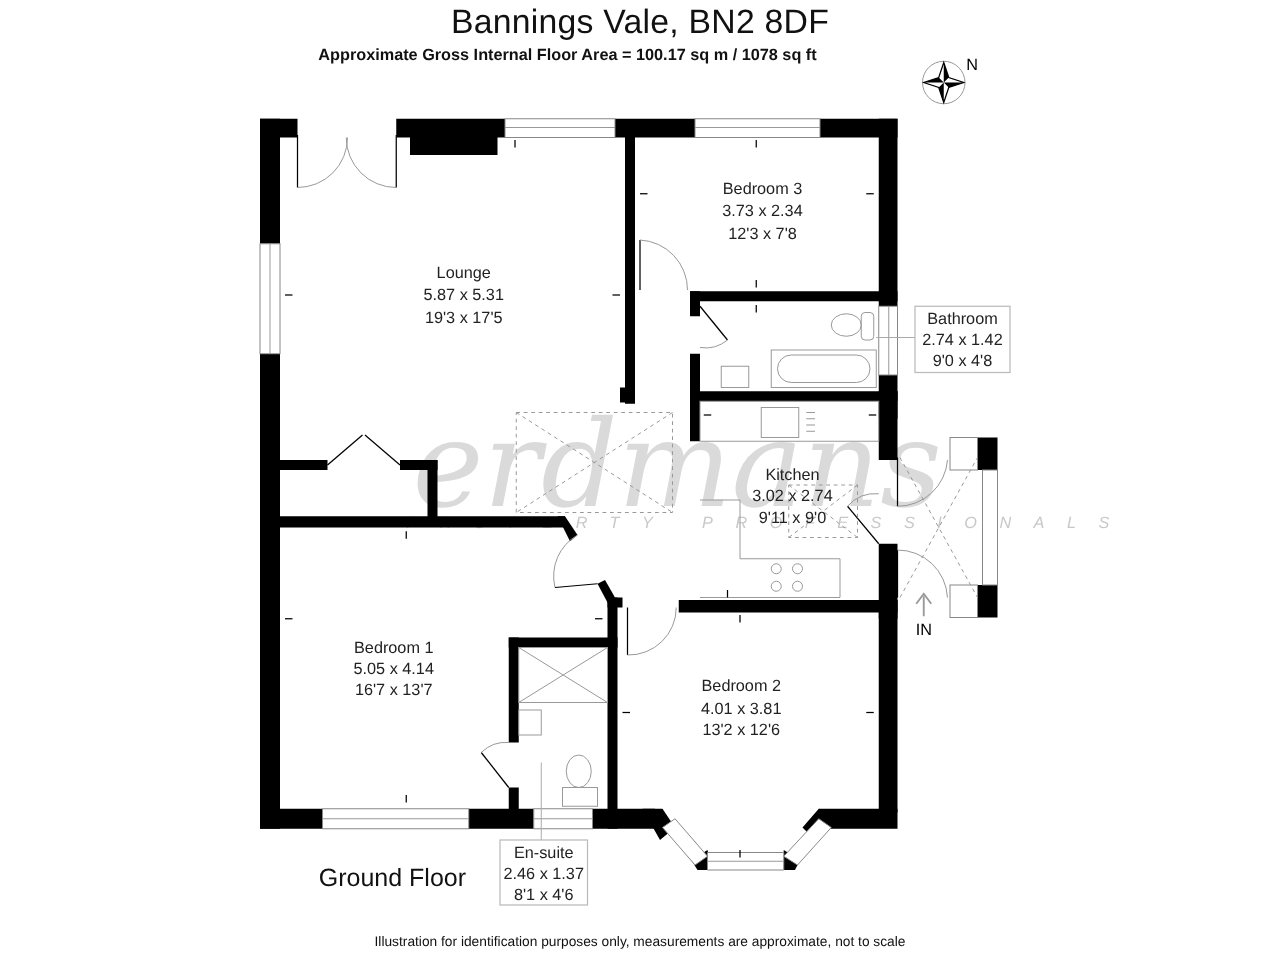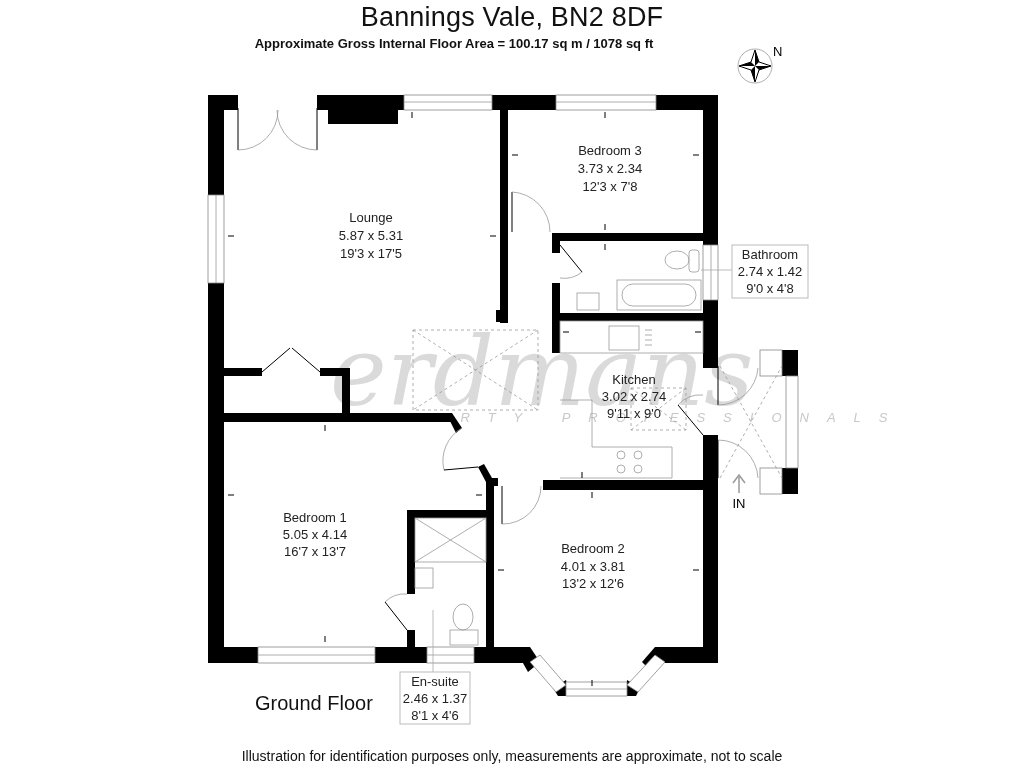--- a/index.html
+++ b/index.html
@@ -1,20 +1,20 @@
 <!DOCTYPE html>
 <html><head>
 <meta charset="utf-8">
 <style>
   html, body { margin: 0; padding: 0; background: #ffffff; }
   body { width: 1024px; height: 768px; position: relative; overflow: hidden; font-family: "Liberation Sans", sans-serif; color: #111; }
   .title { position: absolute; left: 0; width: 1024px; top: 2px; text-align: center; font-size: 27px; letter-spacing: 0.2px; }
   .subtitle { position: absolute; left: 0; width: 908px; top: 36px; text-align: center; font-size: 13px; font-weight: bold; }
   .floor-label { position: absolute; left: 207px; top: 692px; font-size: 20px; margin-left: 48px; }
-  .disclaimer { position: absolute; left: 0; width: 1024px; top: 748px; text-align: center; font-size: 14px; }
+  .disclaimer { position: absolute; left: 0; width: 1024px; top: 748px; text-align: center; font-size: 11px; }
   svg#plan { position: absolute; left: 0; top: 0; }
   .room-label { font-family: "Liberation Sans", sans-serif; font-size: 13px; fill: #222; text-anchor: middle; }
   .wall { fill: #000; }
   .thin { stroke: #000; stroke-width: 1; fill: none; }
   .grey { stroke: #999; stroke-width: 0.8; fill: none; }
   .dash { stroke: #999; stroke-width: 0.8; fill: none; stroke-dasharray: 3 3; }
   .window { fill: #fff; stroke: #888; stroke-width: 0.8; }
   .arrow { stroke: #000; stroke-width: 1; fill: none; }
   .watermark { font-family: "DejaVu Serif", serif; font-style: italic; fill: #bdbdbd; opacity: 0.55; }
   .wm-sub { font-family: "Liberation Sans", sans-serif; fill: #c8c8c8; letter-spacing: 18px; font-size: 13px; font-style: italic; }

